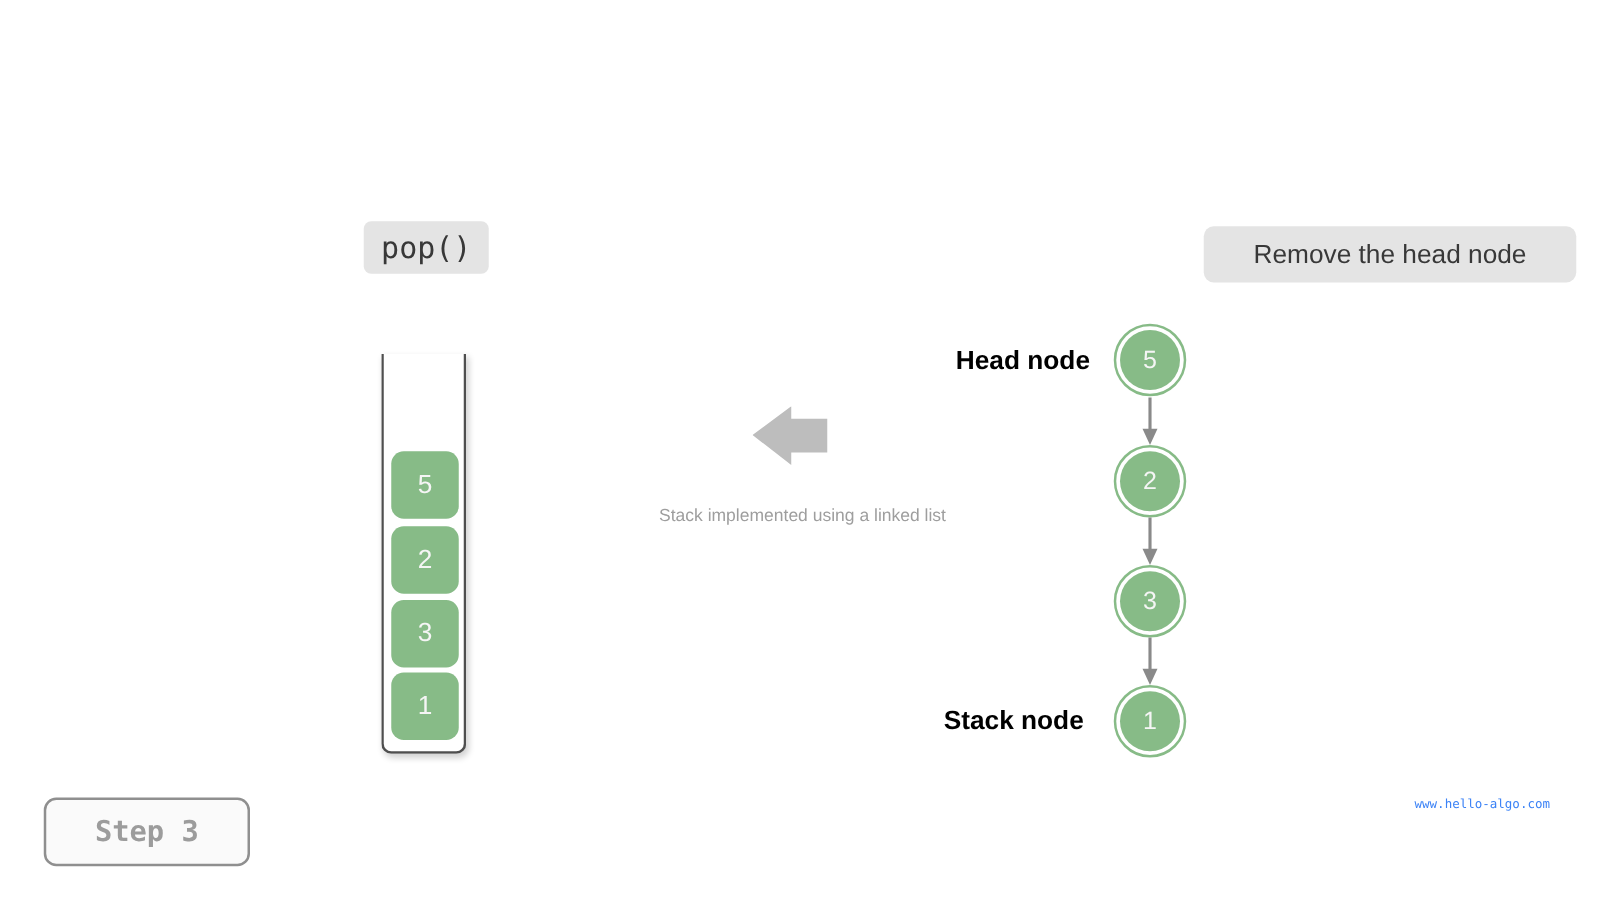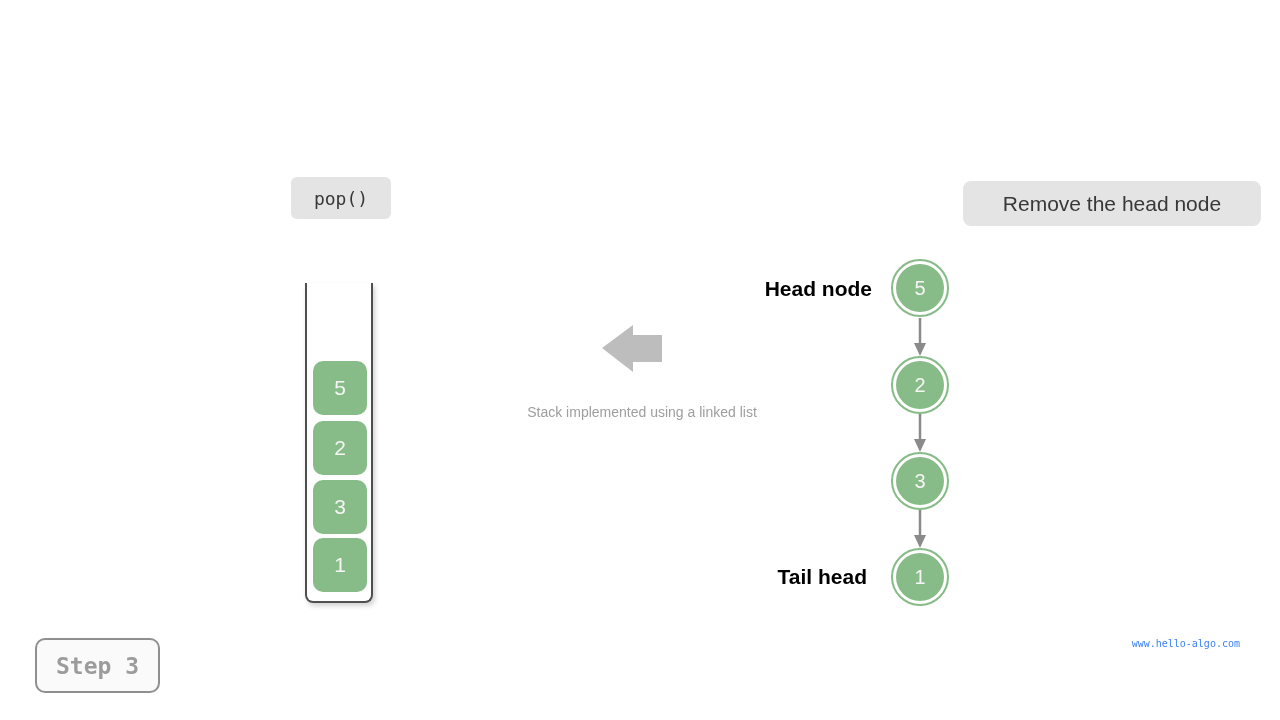--- a/index.html
+++ b/index.html
@@ -23,21 +23,21 @@
     color: #383838;
     display: flex;
     align-items: center;
     justify-content: center;
   }
   .op-label {
     left: 291px; top: 177px;
     width: 100px; height: 42px;
     border-radius: 6px;
     font-family: "DejaVu Sans Mono", monospace;
-    font-size: 18px;
+    font-size: 24px;
   }
   .annotation-label {
     left: 963px; top: 181px;
     width: 298px; height: 45px;
     border-radius: 8px;
     font-size: 21px;
   }
 
   
   .stack-container {
@@ -113,21 +113,21 @@
     color: #000000;
     text-align: right;
   }
   .head-label { right: 408px; top: 277px; }
   .tail-label { right: 413px; top: 565px; }
 
   
   .step-badge {
     position: absolute;
     left: 35px; top: 638px;
-    width: 125px; height: 55px;
+    width: 165px; height: 55px;
     box-sizing: border-box;
     background: #fafafa;
     border: 2px solid #8f8f8f;
     border-radius: 10px;
     color: #9c9c9c;
     font-family: "DejaVu Sans Mono", monospace;
     font-weight: bold;
     font-size: 23px;
     display: flex;
     align-items: center;
@@ -185,19 +185,19 @@
   <svg class="link-arrow" style="top:413px" width="16" height="40" viewBox="0 0 16 40">
     <line x1="8" y1="1" x2="8" y2="27" stroke="#8a8a8a" stroke-width="2.5"></line>
     <polygon points="2,26 14,26 8,39" fill="#8a8a8a"></polygon>
   </svg>
   <svg class="link-arrow" style="top:509px" width="16" height="40" viewBox="0 0 16 40">
     <line x1="8" y1="1" x2="8" y2="27" stroke="#8a8a8a" stroke-width="2.5"></line>
     <polygon points="2,26 14,26 8,39" fill="#8a8a8a"></polygon>
   </svg>
 
   <div class="side-label head-label">Head node</div>
-  <div class="side-label tail-label">Tail head</div>
+  <div class="side-label tail-label">Stack node</div>
 
   <div class="step-badge">Step 3</div>
 
   <div class="watermark">www.hello-algo.com</div>
 
 </div>
 
 </body></html>

